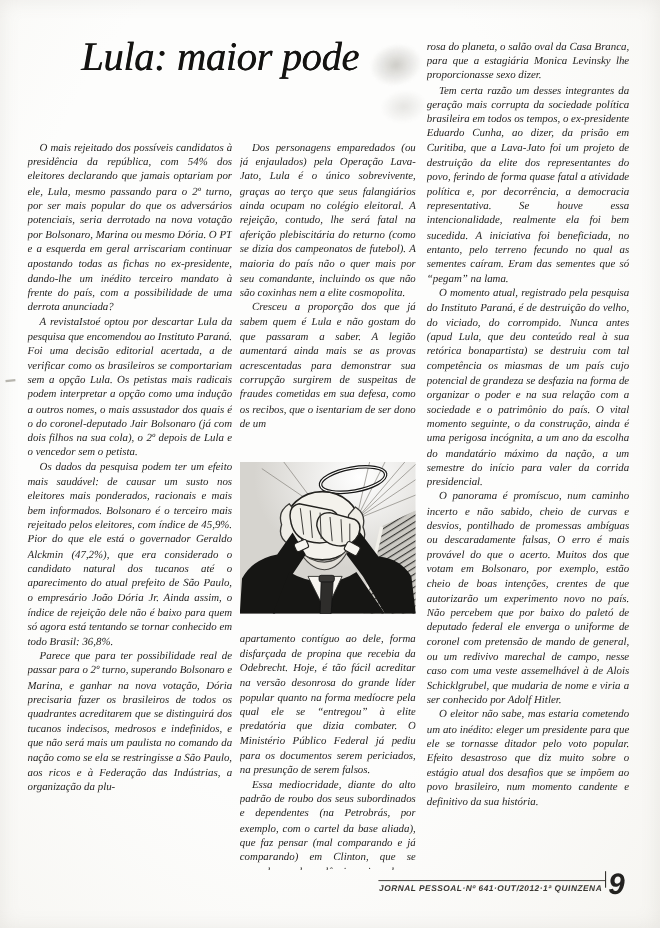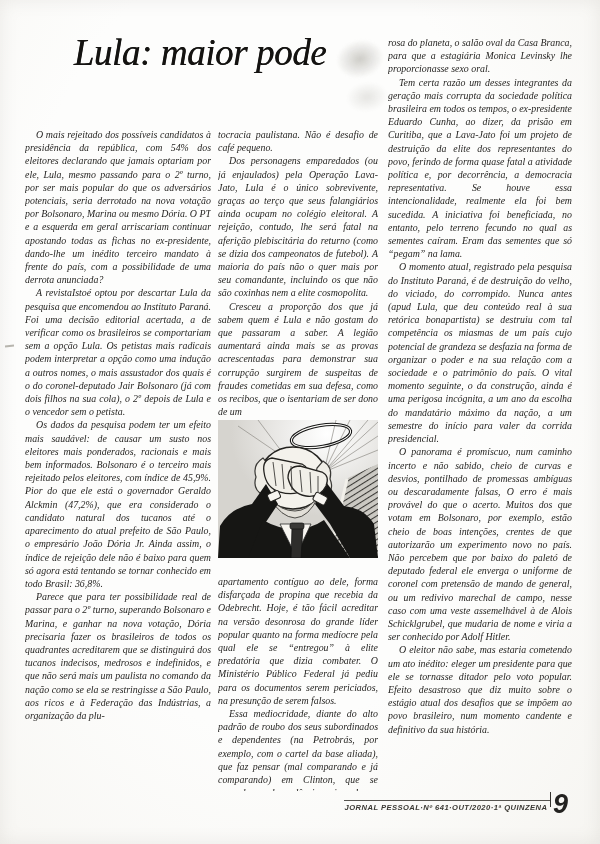--- a/index.html
+++ b/index.html
@@ -61,21 +61,20 @@
 
   <div class="col col1">
       <p class="indent">O mais rejeitado dos possíveis candidatos à presidência da república, com 54% dos eleitores declarando que jamais optariam por ele, Lula, mesmo passando para o 2º turno, por ser mais popular do que os adversários potenciais, seria derrotado na nova votação por Bolsonaro, Marina ou mesmo Dória. O PT e a esquerda em geral arriscariam continuar apostando todas as fichas no ex-presidente, dando-lhe um inédito terceiro mandato à frente do país, com a possibilidade de uma derrota anunciada?</p>
       <p class="indent">A revistaIstoé optou por descartar Lula da pesquisa que encomendou ao Instituto Paraná. Foi uma decisão editorial acertada, a de verificar como os brasileiros se comportariam sem a opção Lula. Os petistas mais radicais podem interpretar a opção como uma indução a outros nomes, o mais assustador dos quais é o do coronel-deputado Jair Bolsonaro (já com dois filhos na sua cola), o 2º depois de Lula e o vencedor sem o petista.</p>
       <p class="indent">Os dados da pesquisa podem ter um efeito mais saudável: de causar um susto nos eleitores mais ponderados, racionais e mais bem informados. Bolsonaro é o terceiro mais rejeitado pelos eleitores, com índice de 45,9%. Pior do que ele está o governador Geraldo Alckmin (47,2%), que era considerado o candidato natural dos tucanos até o aparecimento do atual prefeito de São Paulo, o empresário João Dória Jr. Ainda assim, o índice de rejeição dele não é baixo para quem só agora está tentando se tornar conhecido em todo Brasil: 36,8%.</p>
       <p class="indent">Parece que para ter possibilidade real de passar para o 2º turno, superando Bolsonaro e Marina, e ganhar na nova votação, Dória precisaria fazer os brasileiros de todos os quadrantes acreditarem que se distinguirá dos tucanos indecisos, medrosos e indefinidos, e que não será mais um paulista no comando da nação como se ela se restringisse a São Paulo, aos ricos e à Federação das Indústrias, a organização da plu-</p>
     </div>
 
   <div class="col col2">
     <div class="col2-top">
-        <p class="">tocracia paulistana. Não é desafio de café pequeno.</p>
         <p class="indent">Dos personagens emparedados (ou já enjaulados) pela Operação Lava-Jato, Lula é o único sobrevivente, graças ao terço que seus falangiários ainda ocupam no colégio eleitoral. A rejeição, contudo, lhe será fatal na aferição plebiscitária do returno (como se dizia dos campeonatos de futebol). A maioria do país não o quer mais por seu comandante, incluindo os que não são coxinhas nem a elite cosmopolita.</p>
         <p class="indent">Cresceu a proporção dos que já sabem quem é Lula e não gostam do que passaram a saber. A legião aumentará ainda mais se as provas acrescentadas para demonstrar sua corrupção surgirem de suspeitas de fraudes cometidas em sua defesa, como os recibos, que o isentariam de ser dono de um</p>
       </div>
 
     <figure class="cartoon">
       <svg width="160" height="138" viewBox="0 0 160 138" xmlns="http://www.w3.org/2000/svg">
         <defs>
           <radialGradient id="glow" cx="68%" cy="10%" r="60%">
             <stop offset="0%" stop-color="#ffffff"></stop>
             <stop offset="100%" stop-color="#d6d4cf"></stop>
@@ -127,27 +126,27 @@
       </svg>
     </figure>
 
     <div class="col2-bottom">
         <p class="">apartamento contíguo ao dele, forma disfarçada de propina que recebia da Odebrecht. Hoje, é tão fácil acreditar na versão desonrosa do grande líder popular quanto na forma medíocre pela qual ele se “entregou” à elite predatória que dizia combater. O Ministério Público Federal já pediu para os documentos serem periciados, na presunção de serem falsos.</p>
         <p class="indent">Essa mediocridade, diante do alto padrão de roubo dos seus subordinados e dependentes (na Petrobrás, por exemplo, com o cartel da base aliada), que faz pensar (mal comparando e já comparando) em Clinton, que se escondeu na dependência mais pode-</p>
       </div>
   </div>
 
   <div class="col col3">
-      <p class="">rosa do planeta, o salão oval da Casa Branca, para que a estagiária Monica Levinsky lhe proporcionasse sexo oral.</p>
+      <p class="">rosa do planeta, o salão oval da Casa Branca, para que a estagiária Monica Levinsky lhe proporcionasse sexo dizer.</p>
       <p class="indent">Tem certa razão um desses integrantes da geração mais corrupta da sociedade política brasileira em todos os tempos, o ex-presidente Eduardo Cunha, ao dizer, da prisão em Curitiba, que a Lava-Jato foi um projeto de destruição da elite dos representantes do povo, ferindo de forma quase fatal a atividade política e, por decorrência, a democracia representativa. Se houve essa intencionalidade, realmente ela foi bem sucedida. A iniciativa foi beneficiada, no entanto, pelo terreno fecundo no qual as sementes caíram. Eram das sementes que só “pegam” na lama.</p>
       <p class="indent">O momento atual, registrado pela pesquisa do Instituto Paraná, é de destruição do velho, do viciado, do corrompido. Nunca antes (apud Lula, que deu conteúdo real à sua retórica bonapartista) se destruiu com tal competência os miasmas de um país cujo potencial de grandeza se desfazia na forma de organizar o poder e na sua relação com a sociedade e o patrimônio do país. O vital momento seguinte, o da construção, ainda é uma perigosa incógnita, a um ano da escolha do mandatário máximo da nação, a um semestre do início para valer da corrida presidencial.</p>
       <p class="indent">O panorama é promíscuo, num caminho incerto e não sabido, cheio de curvas e desvios, pontilhado de promessas ambíguas ou descaradamente falsas, O erro é mais provável do que o acerto. Muitos dos que votam em Bolsonaro, por exemplo, estão cheio de boas intenções, crentes de que autorizarão um experimento novo no país. Não percebem que por baixo do paletó de deputado federal ele enverga o uniforme de coronel com pretensão de mando de general, ou um redivivo marechal de campo, nesse caso com uma veste assemelhável à de Alois Schicklgrubel, que mudaria de nome e viria a ser conhecido por Adolf Hitler.</p>
       <p class="indent">O eleitor não sabe, mas estaria cometendo um ato inédito: eleger um presidente para que ele se tornasse ditador pelo voto popular. Efeito desastroso que diz muito sobre o estágio atual dos desafios que se impõem ao povo brasileiro, num momento candente e definitivo da sua história.</p>
     </div>
 
   <div class="footer">
     <div class="footer-rule"></div>
     <div class="footer-tick"></div>
-    <span class="fjournal">JORNAL PESSOAL·Nº 641·OUT/2020·1ª QUINZENA</span>
+    <span class="fjournal">JORNAL PESSOAL·Nº 641·OUT/2012·1ª QUINZENA</span>
     <span class="fnum">9</span>
   </div>
 
 </div>
 
 </body></html>

